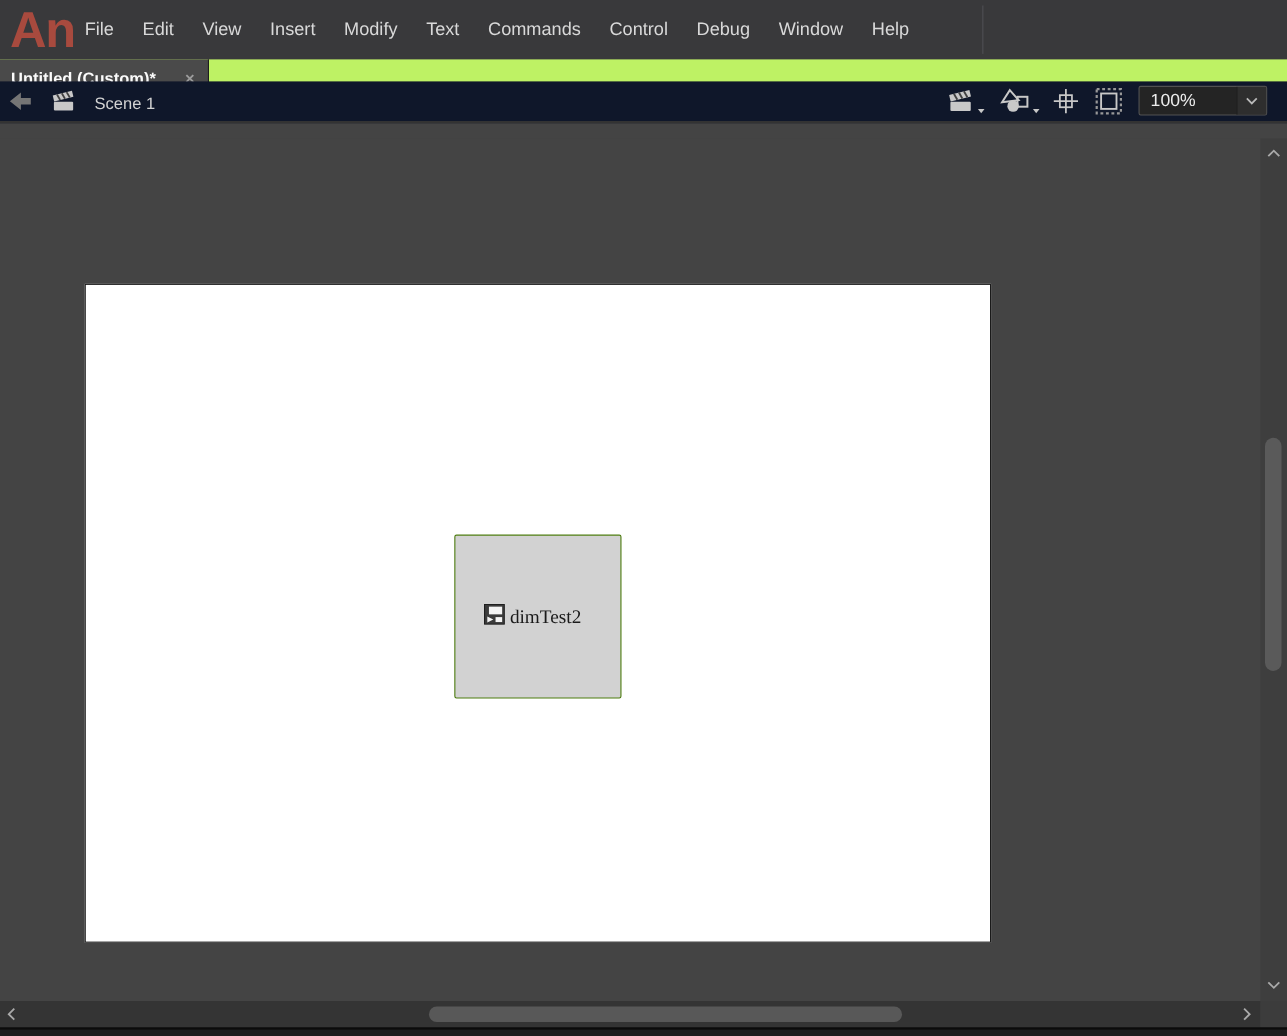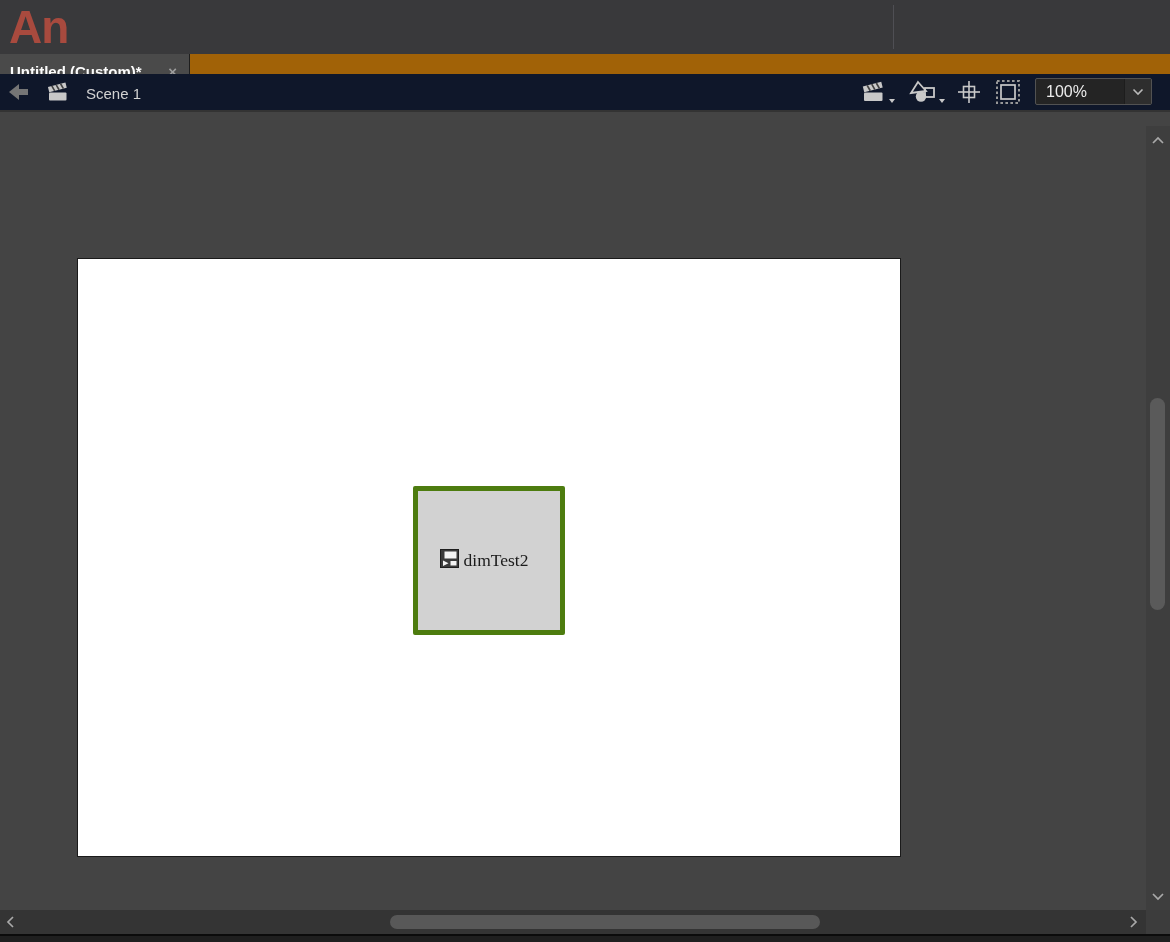--- a/index.html
+++ b/index.html
@@ -26,21 +26,21 @@
     line-height:54px; cursor:default; white-space:nowrap;
   }
   .menu-divider {
     position:absolute; left:893px; top:5px; width:1px; height:44px;
     background:#4f4f54;
   }
 
   
   .tab-bar {
     position:absolute; left:0; top:54px; width:1170px; height:34px;
-    background:#a16207;
+    background:#bef264;
   }
   .doc-tab {
     position:absolute; left:0; top:0; width:190px; height:34px;
     background:#4a4a4a; display:flex; align-items:center;
     padding:0 10px; border-right:1px solid #1e1e1e;
   }
   .doc-tab-title { flex:1; font-size:15px; font-weight:bold; color:#fbfbfb; white-space:nowrap; }
   .doc-tab-close { font-size:15px; font-weight:bold; color:#9d9d9d; padding:0 2px; }
 
   
@@ -72,21 +72,21 @@
   }
 
   
   .pasteboard { position:absolute; left:0; top:126px; width:1170px; height:784px; background:#444444; }
   .stage {
     position:absolute; left:77px; top:258px; width:824px; height:599px;
     background:#ffffff; border:1px solid #1a1a1a;
   }
   .component {
     position:absolute; left:413px; top:486px; width:152px; height:149px;
-    background:#d2d2d2; border:5px solid #4d7c0f; border-radius:2px;
+    background:#d2d2d2; border:1px solid #4d7c0f; border-radius:2px;
     display:flex; align-items:center; justify-content:center;
   }
   .component-inner { display:flex; align-items:center; gap:5px; margin-right:10px; }
   .component-label {
     font-family:"Liberation Serif", serif; font-size:17.5px; color:#1b1b1b;
   }
 
   
   .vscroll {
     position:absolute; left:1146px; top:126px; width:24px; height:786px;
@@ -112,20 +112,33 @@
   .bottom-strip {
     position:absolute; left:0; top:934px; width:1170px; height:8px;
     background:#1f1f1f; border-top:2px solid #0b0b0b;
   }
 </style>
 </head>
 <body>
 
 <div class="menu-bar">
   <div class="logo">An</div>
+  <div class="menu-items">
+    <span class="menu-item">File</span>
+    <span class="menu-item">Edit</span>
+    <span class="menu-item">View</span>
+    <span class="menu-item">Insert</span>
+    <span class="menu-item">Modify</span>
+    <span class="menu-item">Text</span>
+    <span class="menu-item">Commands</span>
+    <span class="menu-item">Control</span>
+    <span class="menu-item">Debug</span>
+    <span class="menu-item">Window</span>
+    <span class="menu-item">Help</span>
+  </div>
   <div class="menu-divider"></div>
 </div>
 
 <div class="tab-bar">
   <div class="doc-tab">
     <span class="doc-tab-title">Untitled (Custom)*</span>
     <span class="doc-tab-close">×</span>
   </div>
 </div>
 

